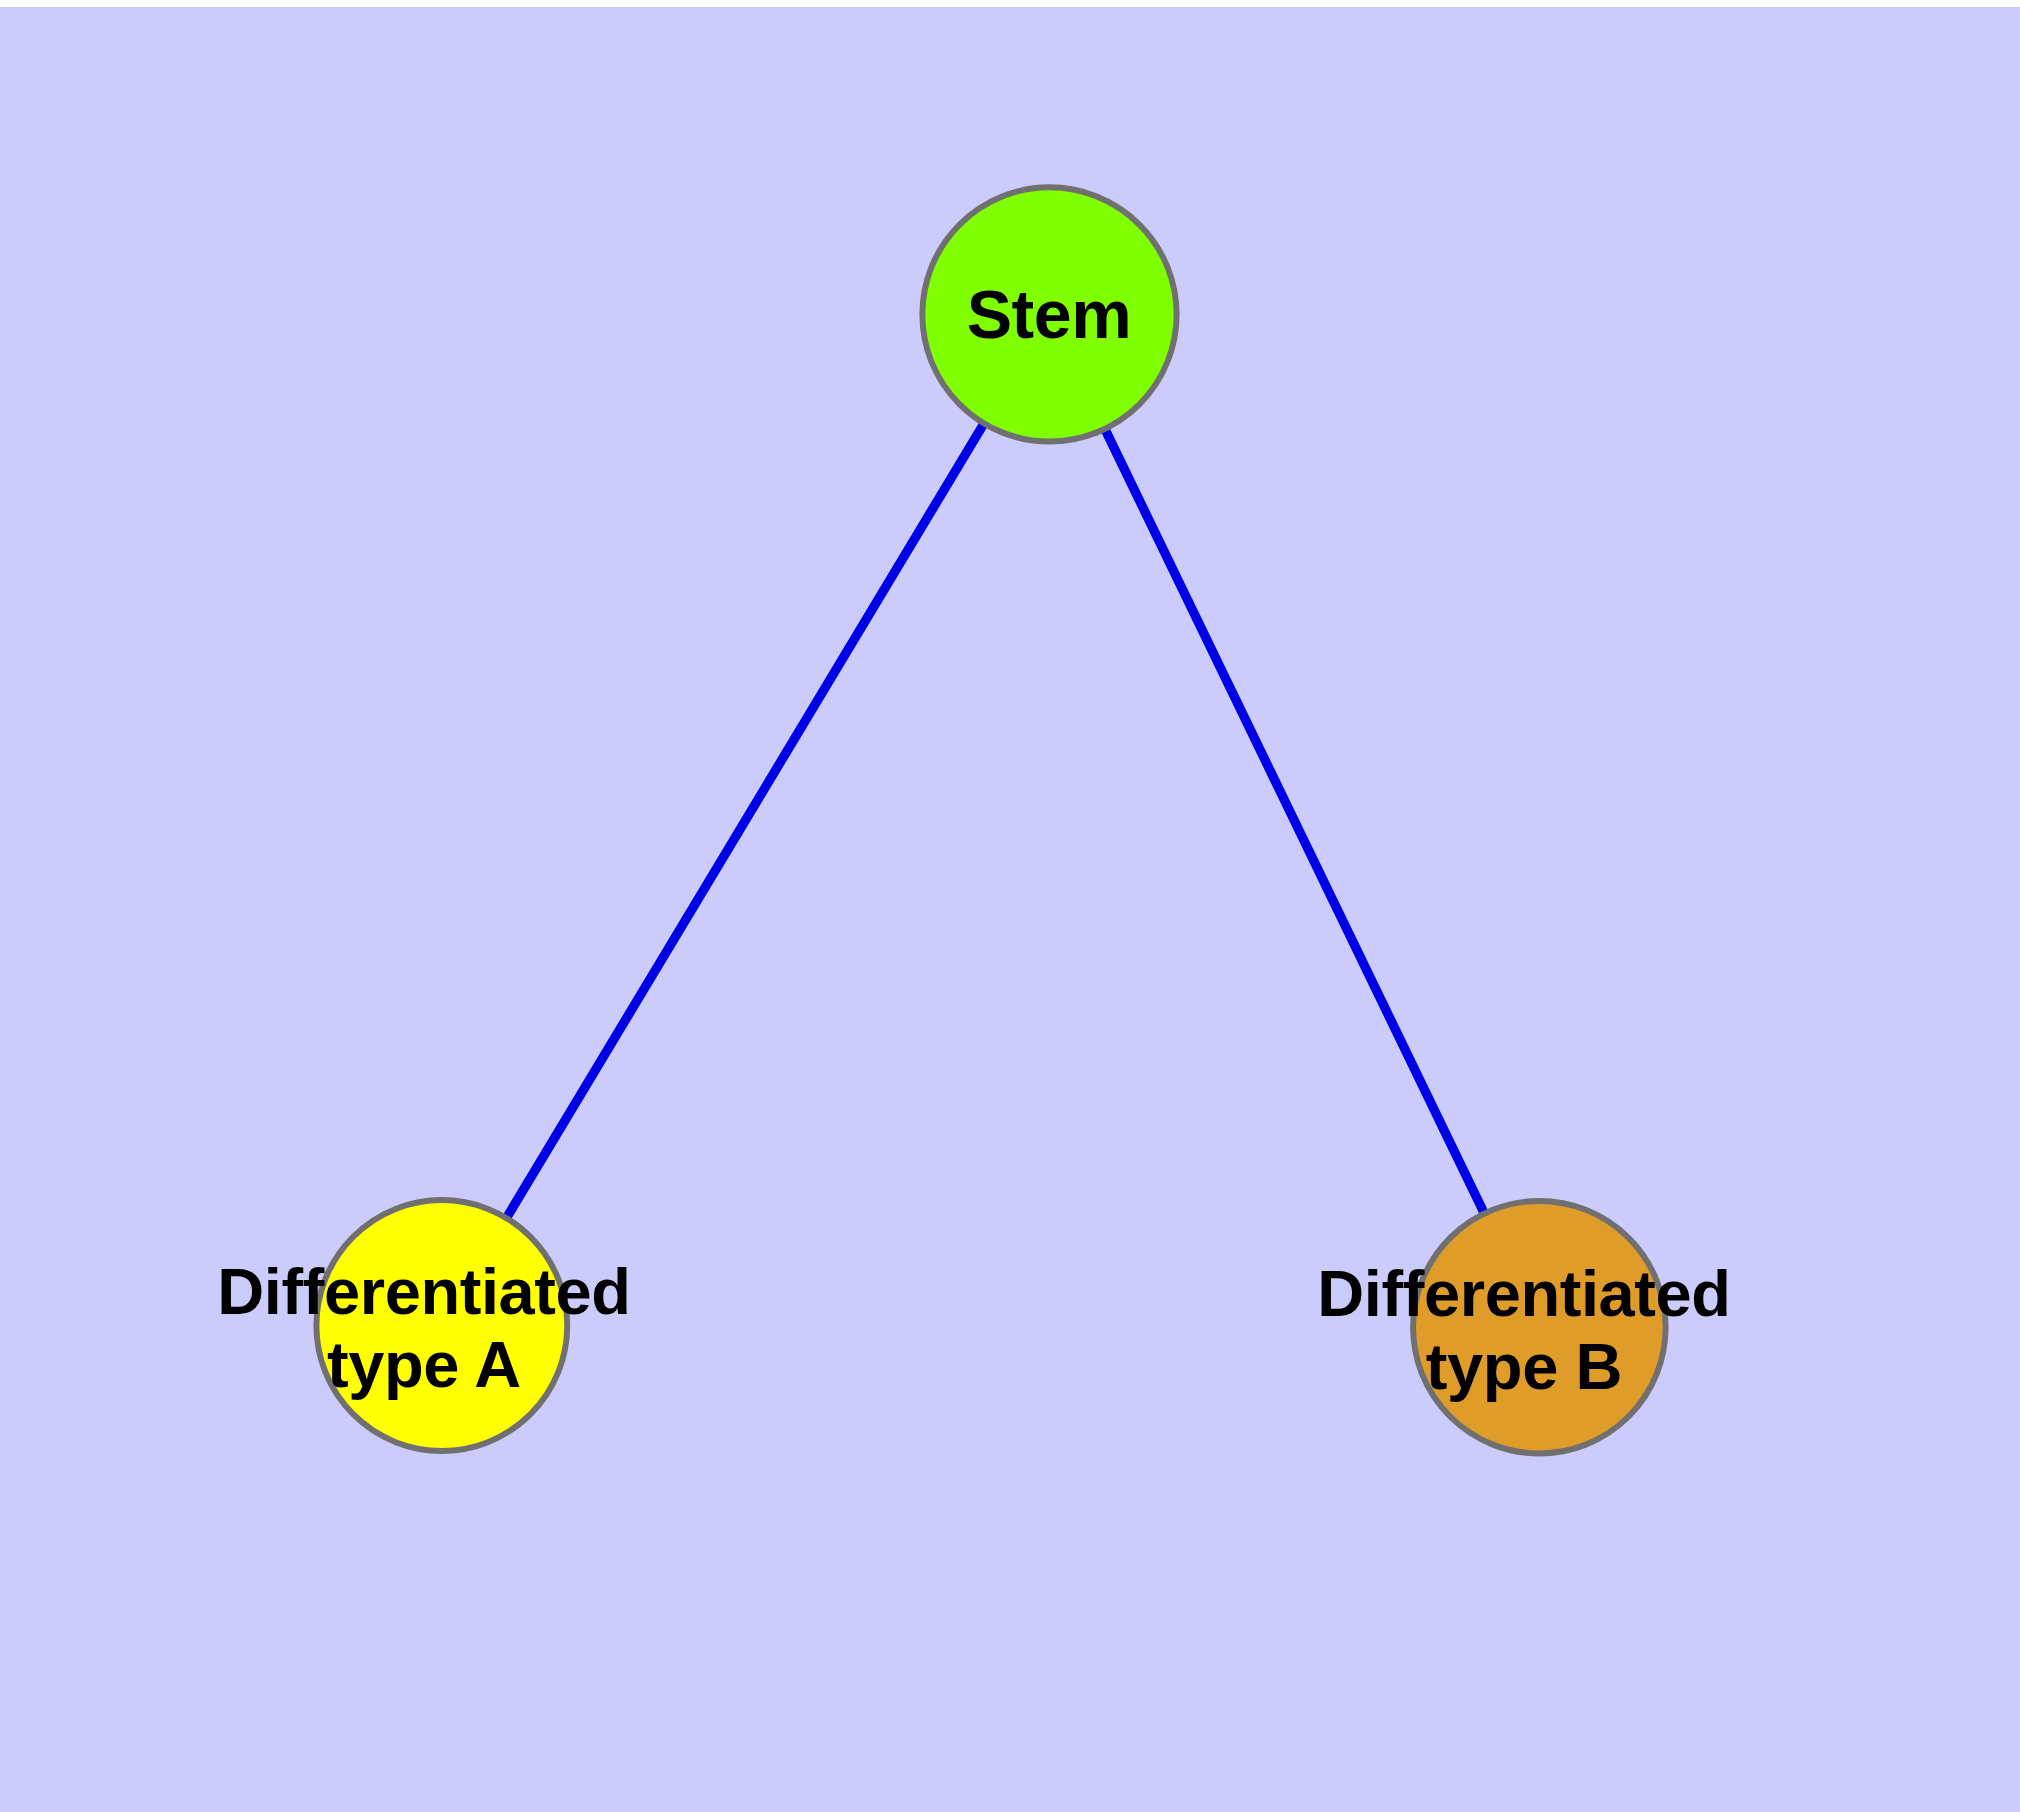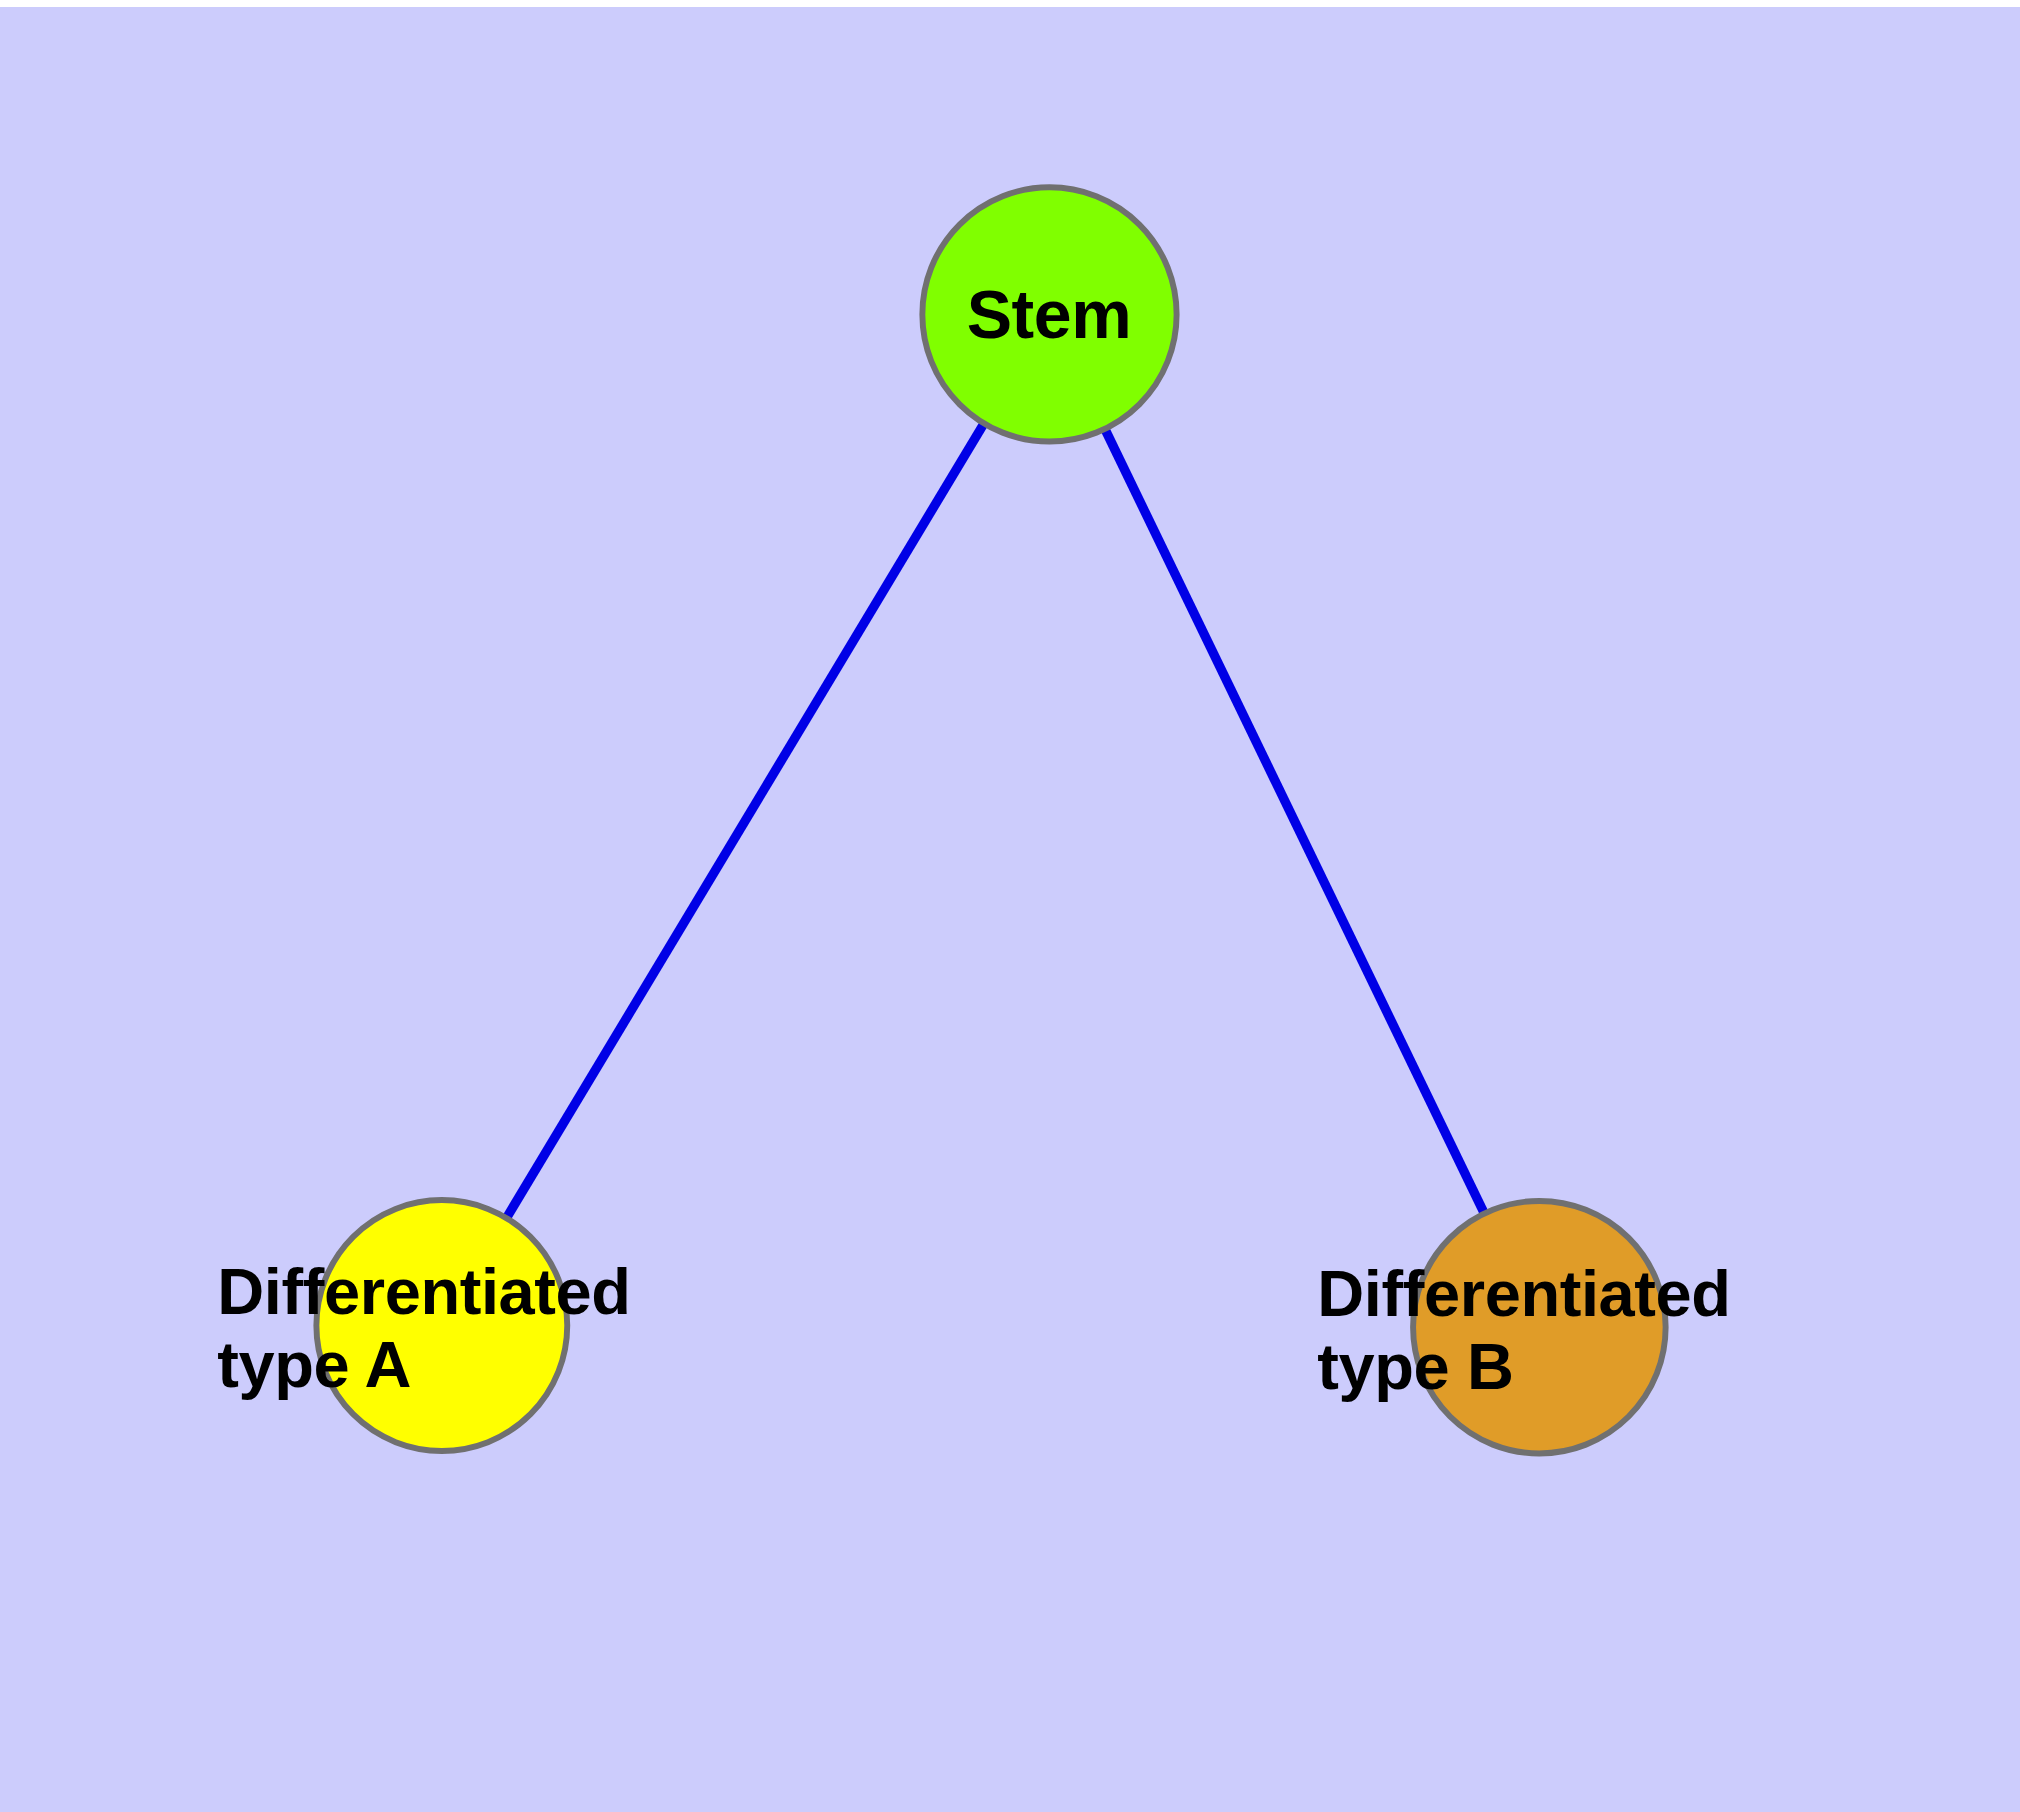--- a/index.html
+++ b/index.html
@@ -26,21 +26,21 @@
     position: absolute;
     left: 0;
     top: 0;
     width: 2021px;
     height: 1812px;
   }
   .node-label {
     position: absolute;
     color: #000000;
     font-weight: bold;
-    text-align: left;
+    text-align: center;
     line-height: 1.12;
     white-space: pre;
     letter-spacing: -0.4px;
   }
   #label-stem {
     font-size: 68px;
     left: 1049px;
     top: 314px;
     transform: translate(-50%, -50%);
   }

